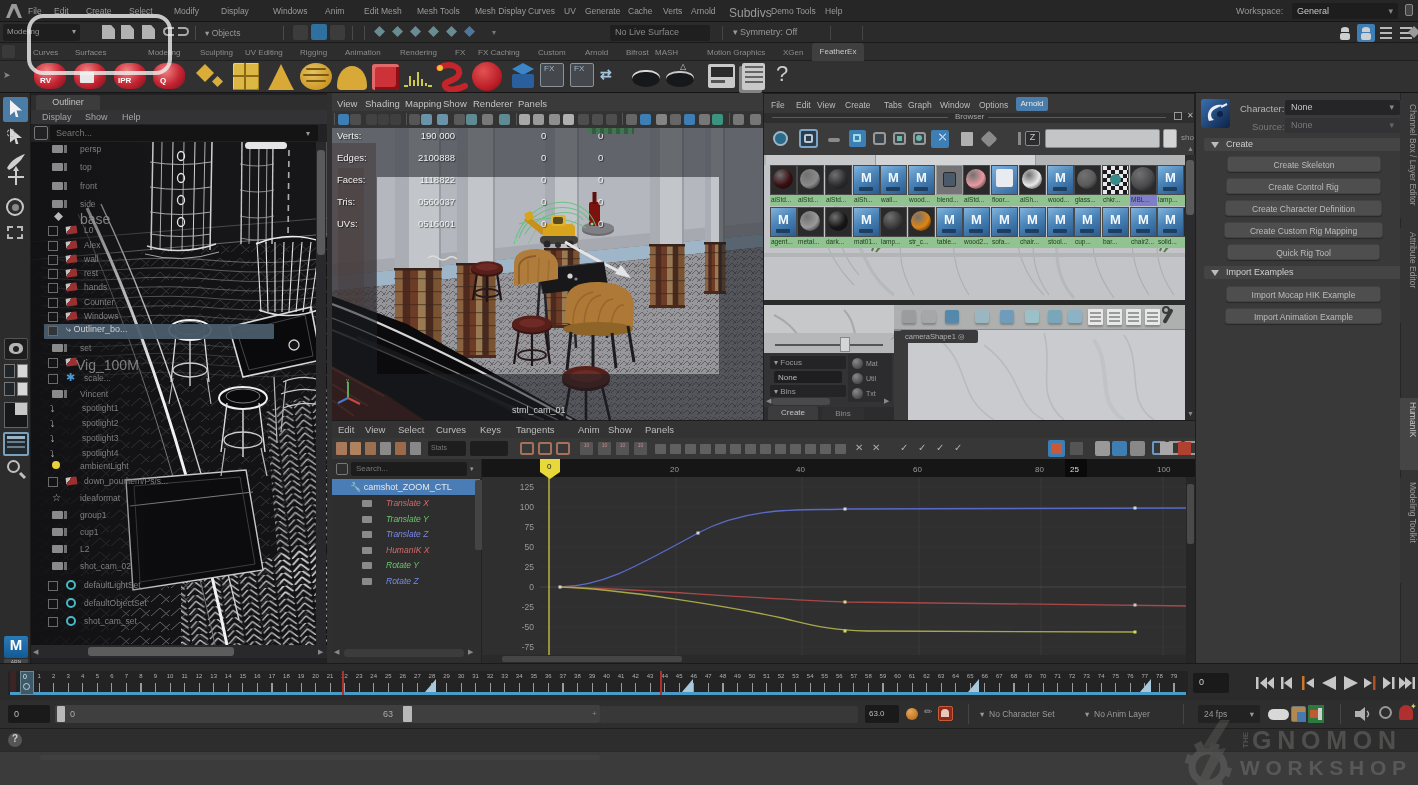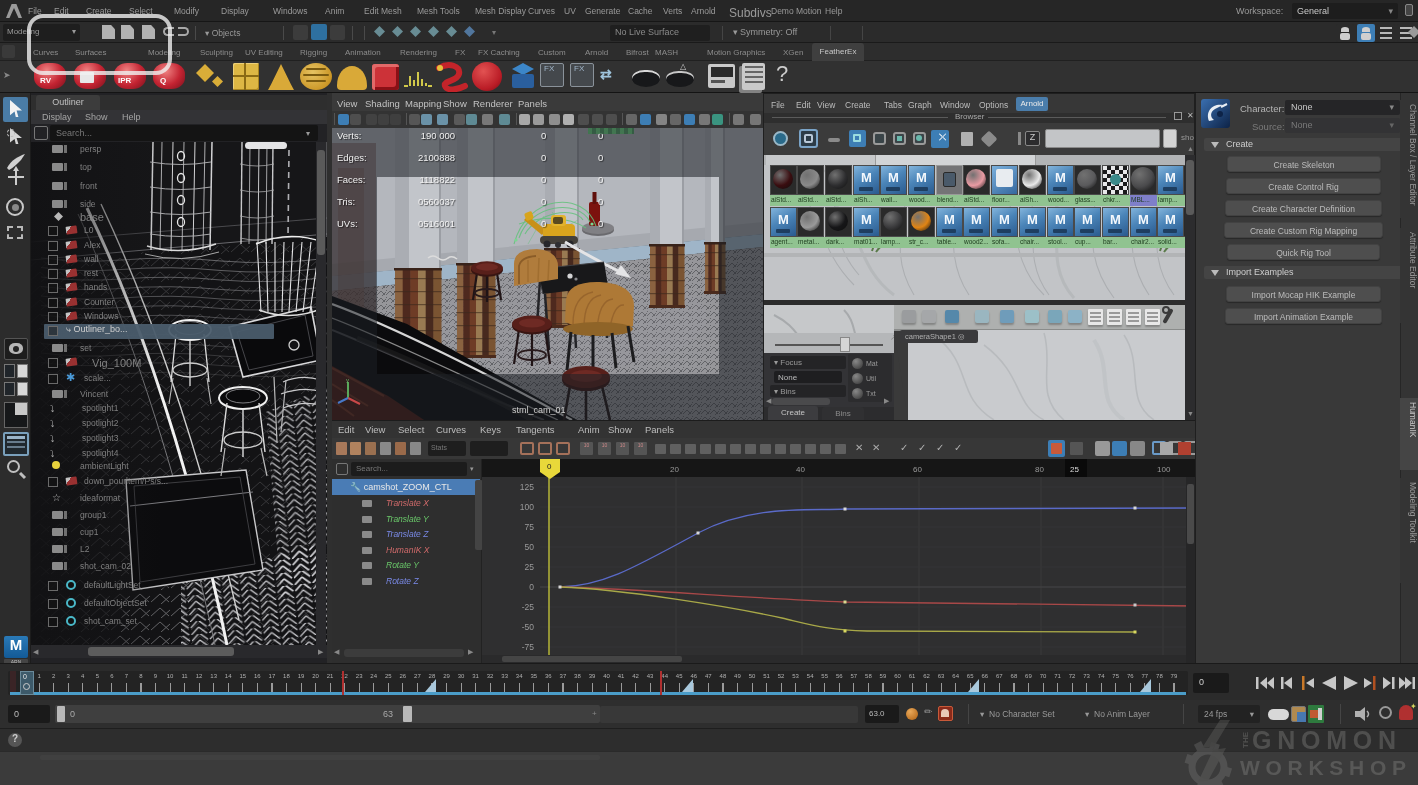--- a/index.html
+++ b/index.html
@@ -22,21 +22,21 @@
 <div class="ab txt" style="left:364px;top:6px;font-size:8.5px;color:#9a9a9a">Edit Mesh</div>
 <div class="ab txt" style="left:417px;top:6px;font-size:8.5px;color:#9a9a9a">Mesh Tools</div>
 <div class="ab txt" style="left:475px;top:6px;font-size:8.5px;color:#9a9a9a">Mesh Display</div>
 <div class="ab txt" style="left:528px;top:6px;font-size:8.5px;color:#9a9a9a">Curves</div>
 <div class="ab txt" style="left:564px;top:6px;font-size:8.5px;color:#9a9a9a">UV</div>
 <div class="ab txt" style="left:585px;top:6px;font-size:8.5px;color:#9a9a9a">Generate</div>
 <div class="ab txt" style="left:628px;top:6px;font-size:8.5px;color:#9a9a9a">Cache</div>
 <div class="ab txt" style="left:663px;top:6px;font-size:8.5px;color:#9a9a9a">Verts</div>
 <div class="ab txt" style="left:691px;top:6px;font-size:8.5px;color:#9a9a9a">Arnold</div>
 <div class="ab txt" style="left:729px;top:6px;font-size:12px;color:#9a9a9a">Subdivs</div>
-<div class="ab txt" style="left:771px;top:6px;font-size:8.5px;color:#9a9a9a">Demo Motion</div>
+<div class="ab txt" style="left:771px;top:6px;font-size:8.5px;color:#9a9a9a">Demo Tools</div>
 <div class="ab txt" style="left:825px;top:6px;font-size:8.5px;color:#9a9a9a">Help</div>
 <div class="ab txt" style="left:1236px;top:6px;font-size:9px;color:#9a9a9a">Workspace:</div>
 <div class="ab" style="left:1292px;top:3px;width:106px;height:16px;background:#1d1d1d;border-radius:2px;color:#c8c8c8;font-size:9px;padding:3px 5px">General<span style="float:right;color:#888">▾</span></div>
 <div class="ab" style="left:1405px;top:4px;width:8px;height:12px;border:1px solid #888;border-radius:2px;background:#444"></div>
 <div class="ab" style="left:0;top:22px;width:1418px;height:21px;background:#2b2b2b;border-bottom:1px solid #1a1a1a"></div>
 <div class="ab" style="left:3px;top:24px;width:77px;height:17px;background:#1e1e1e;border-radius:2px;color:#9a9a9a;font-size:8px;padding:3px 4px">Modeling<span style="float:right">▾</span></div>
 <div class="ab" style="left:102px;top:25px;width:13px;height:14px;background:#b2b2b2;clip-path:polygon(0 0,70% 0,100% 30%,100% 100%,0 100%)"></div>
 <div class="ab" style="left:121px;top:25px;width:13px;height:14px;background:#b2b2b2;clip-path:polygon(0 0,70% 0,100% 30%,100% 100%,0 100%)"></div>
 <div class="ab" style="left:142px;top:25px;width:13px;height:14px;background:#b2b2b2;clip-path:polygon(0 0,70% 0,100% 30%,100% 100%,0 100%)"></div>
 <div class="ab" style="left:163px;top:27px;width:11px;height:9px;border:2px solid #a8a8a8;border-right:none;border-radius:6px 0 0 6px"></div>
@@ -288,21 +288,21 @@
 <div class="ab" style="left:52px;top:163px;width:11px;height:8px;background:#8a8a8a;border-radius:1px"></div>
 <div class="ab" style="left:64px;top:163px;width:3px;height:8px;background:#707070"></div>
 <div class="ab" style="left:80px;top:162px;color:#9a9a9a;font-size:8.5px;white-space:nowrap;opacity:.8">top</div>
 <div class="ab" style="left:52px;top:182px;width:11px;height:8px;background:#8a8a8a;border-radius:1px"></div>
 <div class="ab" style="left:64px;top:182px;width:3px;height:8px;background:#707070"></div>
 <div class="ab" style="left:80px;top:181px;color:#9a9a9a;font-size:8.5px;white-space:nowrap;opacity:.8">front</div>
 <div class="ab" style="left:52px;top:200px;width:11px;height:8px;background:#8a8a8a;border-radius:1px"></div>
 <div class="ab" style="left:64px;top:200px;width:3px;height:8px;background:#707070"></div>
 <div class="ab" style="left:80px;top:199px;color:#9a9a9a;font-size:8.5px;white-space:nowrap;opacity:.8">side</div>
 <div class="ab" style="left:54px;top:212px;width:9px;height:9px;background:#b8b8b8;clip-path:polygon(50% 0,100% 50%,50% 100%,0 50%)"></div>
-<div class="ab" style="left:80px;top:211px;color:#9a9a9a;font-size:11px;white-space:nowrap;opacity:.8">base</div>
+<div class="ab" style="left:80px;top:211px;color:#9a9a9a;font-size:14px;white-space:nowrap;opacity:.8">base</div>
 <div class="ab" style="left:48px;top:226px;width:10px;height:10px;border:1px solid #6a6a6a;background:rgba(20,20,20,.5)"></div>
 <div class="ab" style="left:66px;top:226px;width:11px;height:8px;background:linear-gradient(135deg,#d8d8d8 32%,#a83434 32%);border-radius:1px;transform:rotate(-8deg);opacity:.9"></div>
 <div class="ab" style="left:84px;top:225px;color:#9a9a9a;font-size:8.5px;white-space:nowrap;opacity:.8">L0</div>
 <div class="ab" style="left:48px;top:241px;width:10px;height:10px;border:1px solid #6a6a6a;background:rgba(20,20,20,.5)"></div>
 <div class="ab" style="left:66px;top:241px;width:11px;height:8px;background:linear-gradient(135deg,#d8d8d8 32%,#a83434 32%);border-radius:1px;transform:rotate(-8deg);opacity:.9"></div>
 <div class="ab" style="left:84px;top:240px;color:#9a9a9a;font-size:8.5px;white-space:nowrap;opacity:.8">Alex</div>
 <div class="ab" style="left:48px;top:255px;width:10px;height:10px;border:1px solid #6a6a6a;background:rgba(20,20,20,.5)"></div>
 <div class="ab" style="left:66px;top:255px;width:11px;height:8px;background:linear-gradient(135deg,#d8d8d8 32%,#a83434 32%);border-radius:1px;transform:rotate(-8deg);opacity:.9"></div>
 <div class="ab" style="left:84px;top:254px;color:#9a9a9a;font-size:8.5px;white-space:nowrap;opacity:.8">wall</div>
 <div class="ab" style="left:48px;top:269px;width:10px;height:10px;border:1px solid #6a6a6a;background:rgba(20,20,20,.5)"></div>
@@ -318,21 +318,21 @@
 <div class="ab" style="left:66px;top:312px;width:11px;height:8px;background:linear-gradient(135deg,#d8d8d8 32%,#a83434 32%);border-radius:1px;transform:rotate(-8deg);opacity:.9"></div>
 <div class="ab" style="left:84px;top:311px;color:#9a9a9a;font-size:8.5px;white-space:nowrap;opacity:.8">Windows</div>
 <div class="ab" style="left:44px;top:324px;width:230px;height:15px;background:#4a5c6c;opacity:.95;border-radius:1px"></div>
 <div class="ab" style="left:48px;top:326px;width:10px;height:10px;border:1px solid #6a6a6a;background:rgba(20,20,20,.5)"></div>
 <div class="ab" style="left:66px;top:324px;color:#cfcfcf;font-size:9px;white-space:nowrap">⤷ Outliner_bo...</div>
 <div class="ab" style="left:52px;top:344px;width:11px;height:8px;background:#8a8a8a;border-radius:1px"></div>
 <div class="ab" style="left:64px;top:344px;width:3px;height:8px;background:#707070"></div>
 <div class="ab" style="left:80px;top:343px;color:#9a9a9a;font-size:8.5px;white-space:nowrap;opacity:.8">set</div>
 <div class="ab" style="left:48px;top:358px;width:10px;height:10px;border:1px solid #6a6a6a;background:rgba(20,20,20,.5)"></div>
 <div class="ab" style="left:66px;top:358px;width:11px;height:8px;background:linear-gradient(135deg,#d8d8d8 32%,#a83434 32%);border-radius:1px;transform:rotate(-8deg);opacity:.9"></div>
-<div class="ab" style="left:92px;top:357px;color:#9a9a9a;font-size:11px;white-space:nowrap;opacity:.8">Vig_100M</div>
+<div class="ab" style="left:76px;top:357px;color:#9a9a9a;font-size:14px;white-space:nowrap;opacity:.8">Vig_100M</div>
 <div class="ab" style="left:48px;top:374px;width:10px;height:10px;border:1px solid #6a6a6a;background:rgba(20,20,20,.5)"></div>
 <div class="ab" style="left:66px;top:371px;color:#4a9ad8;font-size:11px">✱</div>
 <div class="ab" style="left:84px;top:373px;color:#9a9a9a;font-size:8.5px;white-space:nowrap;opacity:.8">scale...</div>
 <div class="ab" style="left:52px;top:390px;width:11px;height:8px;background:#8a8a8a;border-radius:1px"></div>
 <div class="ab" style="left:64px;top:390px;width:3px;height:8px;background:#707070"></div>
 <div class="ab" style="left:80px;top:389px;color:#9a9a9a;font-size:8.5px;white-space:nowrap;opacity:.8">Vincent</div>
 <div class="ab" style="left:50px;top:404px;color:#b0b0b0;font-size:9px">⤵</div>
 <div class="ab" style="left:82px;top:403px;color:#9a9a9a;font-size:8.5px;white-space:nowrap;opacity:.8">spotlight1</div>
 <div class="ab" style="left:50px;top:419px;color:#b0b0b0;font-size:9px">⤵</div>
 <div class="ab" style="left:82px;top:418px;color:#9a9a9a;font-size:8.5px;white-space:nowrap;opacity:.8">spotlight2</div>

